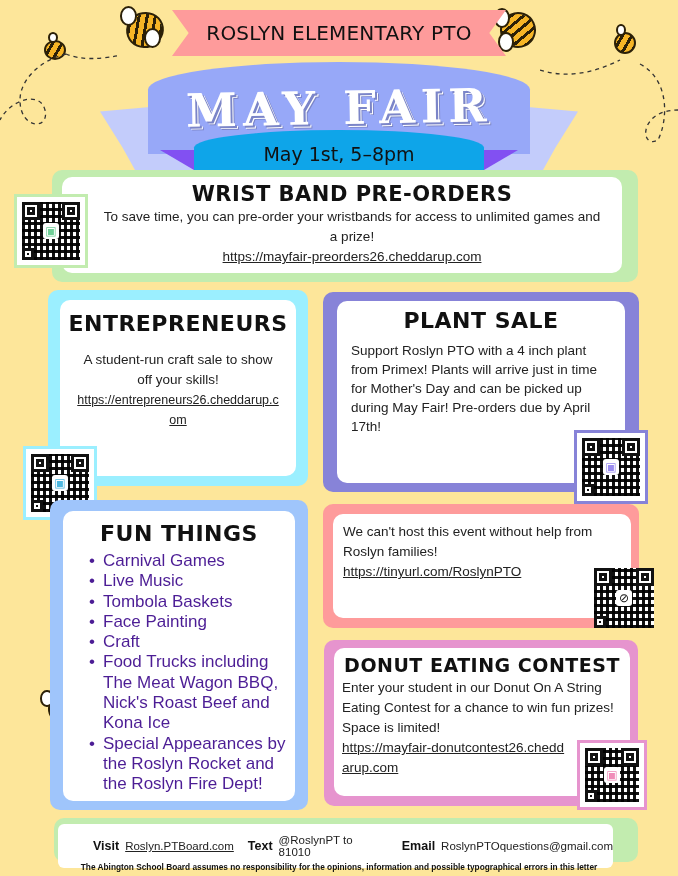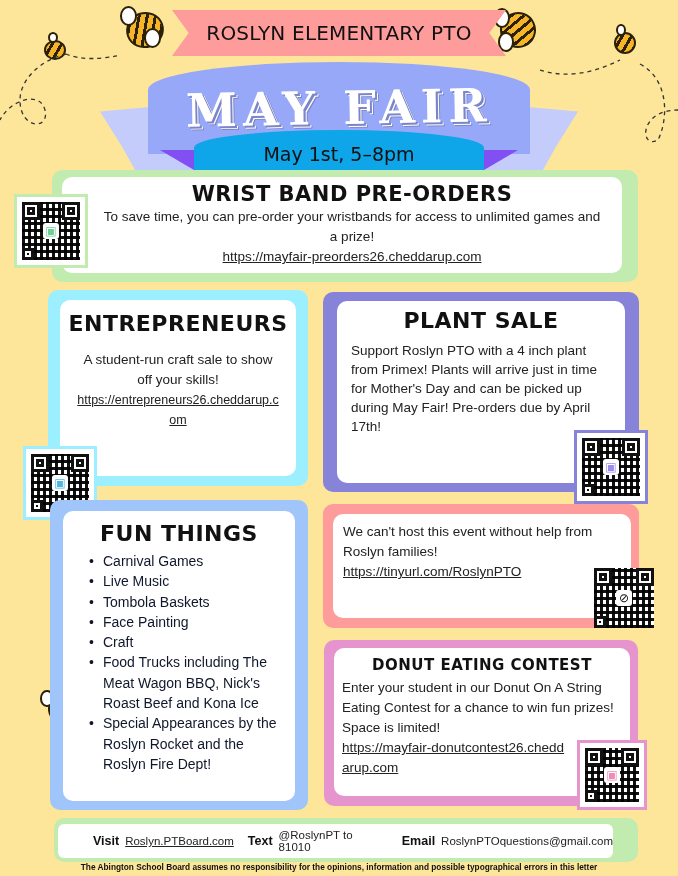--- a/index.html
+++ b/index.html
@@ -92,30 +92,30 @@
     border-radius: 50%;
     background: repeating-linear-gradient(120deg, #f6b526 0 5px, #2b2008 5px 8px);
     border: 2px solid #2b2008;
   }
   .bee-wing { position: absolute; width: 45%; height: 55%; background: #fff; border: 2px solid #2b2008; border-radius: 50%; }
 
   .footer-frame {
     left: 54px; top: 818px; width: 584px; height: 44px; background: #c2ecaf;
   }
   .footer-card {
-    left: 58px; top: 824px; width: 555px; height: 34px; background: #fff; border-radius: 6px;
+    left: 58px; top: 824px; width: 555px; height: 44px; background: #fff; border-radius: 6px;
     display: flex; align-items: center; justify-content: center; gap: 6px; font-size: 11.5px; color: #222; padding-left: 35px;
   }
   .footer-card b { font-weight: bold; font-size: 12.5px; color: #111; }
   .disclaimer {
     left: 0; top: 862px; width: 678px; text-align: center;
     font-size: 8.3px; font-weight: bold; color: #111;
   }
   ul.fun-list { list-style: none; }
-  ul.fun-list li { position: relative; padding-left: 18px; font-size: 14px; line-height: 20.3px; color: #0f172a; }
+  ul.fun-list li { position: relative; padding-left: 18px; font-size: 17px; line-height: 20.3px; color: #4c1d95; }
   ul.fun-list li::before { content: "•"; position: absolute; left: 4px; top: 0; }
 </style>
 </head>
 <body>
 
 <div class="bee abs" style="left:126px;top:12px;width:38px;height:36px;">
   <div class="bee-body" style="transform:rotate(-20deg);"></div>
   <div class="bee-wing" style="left:-6px;top:-6px;"></div>
   <div class="bee-wing" style="left:18px;top:16px;"></div>
 </div>
@@ -224,21 +224,21 @@
 </div>
 <div class="qr" style="left:592px;top:566px;width:64px;height:64px;padding:2px;background:transparent;">
   <div class="qr-inner" style="background-color:#fff;">
       <div class="qr-corner"></div>
       <div class="qr-logo" style="color:#111;">⊘</div>
     </div>
 </div>
 
 <div class="abs frame" style="left:324px;top:640px;width:314px;height:166px;background:#e694ce;"></div>
 <div class="card" style="left:334px;top:648px;width:296px;height:148px;padding:4px 8px 0 8px;">
-  <div class="heading" style="font-size:15px;line-height:26px;">DONUT EATING CONTEST</div>
+  <div class="heading" style="font-size:19px;line-height:26px;">DONUT EATING CONTEST</div>
   <div class="body-text" style="line-height:20px;">Enter your student in our Donut On A String Eating Contest for a chance to win fun prizes! Space is limited!</div>
   <a class="body-text link" style="display:block;width:228px;word-break:break-all;line-height:20px;">https://mayfair-donutcontest26.cheddarup.com</a>
 </div>
 <div class="qr" style="left:577px;top:740px;width:70px;height:70px;border:3px solid #e694ce;">
   <div class="qr-inner">
       <div class="qr-corner"></div>
       <div class="qr-logo" style="color:#f08cb8;">▣</div>
     </div>
 </div>
 

